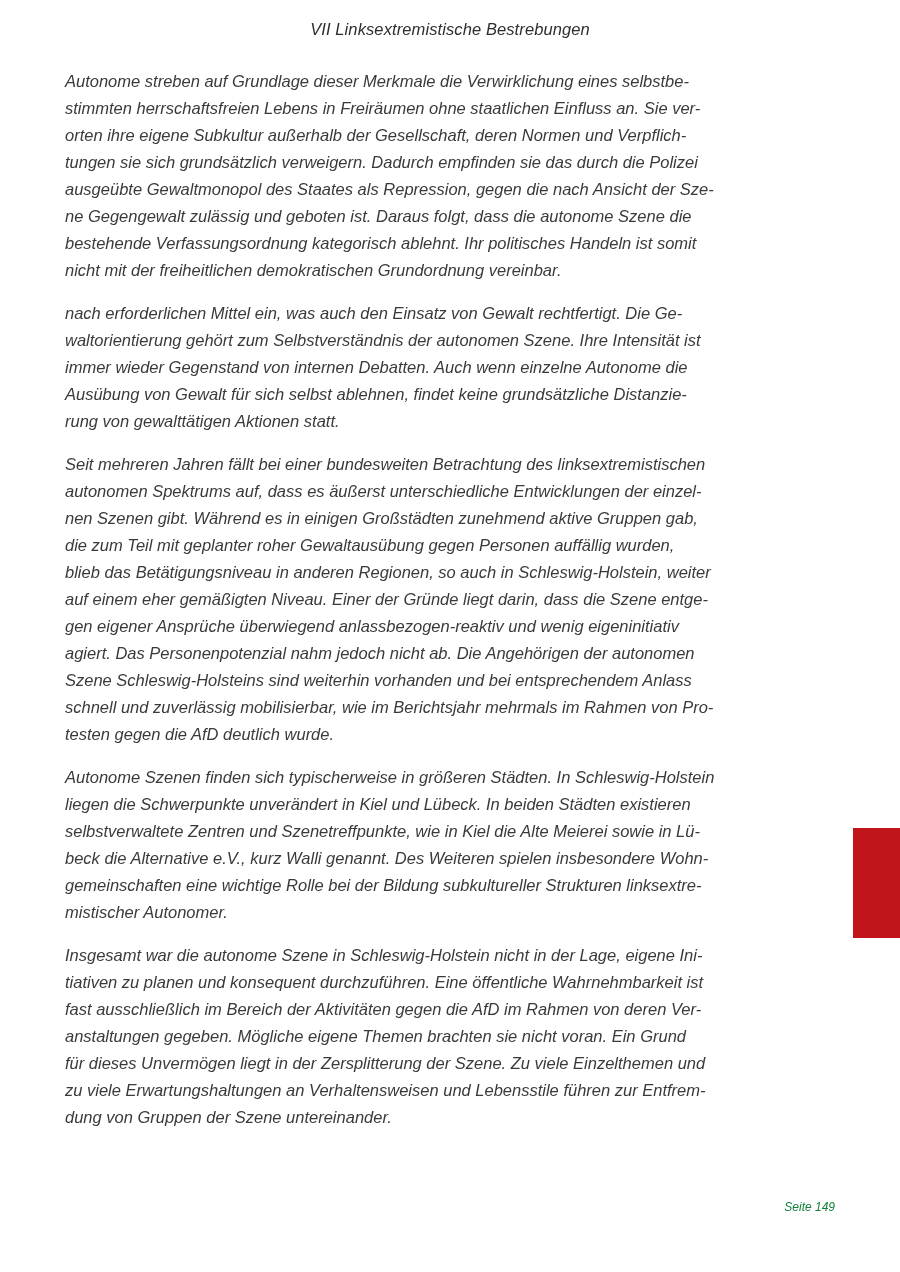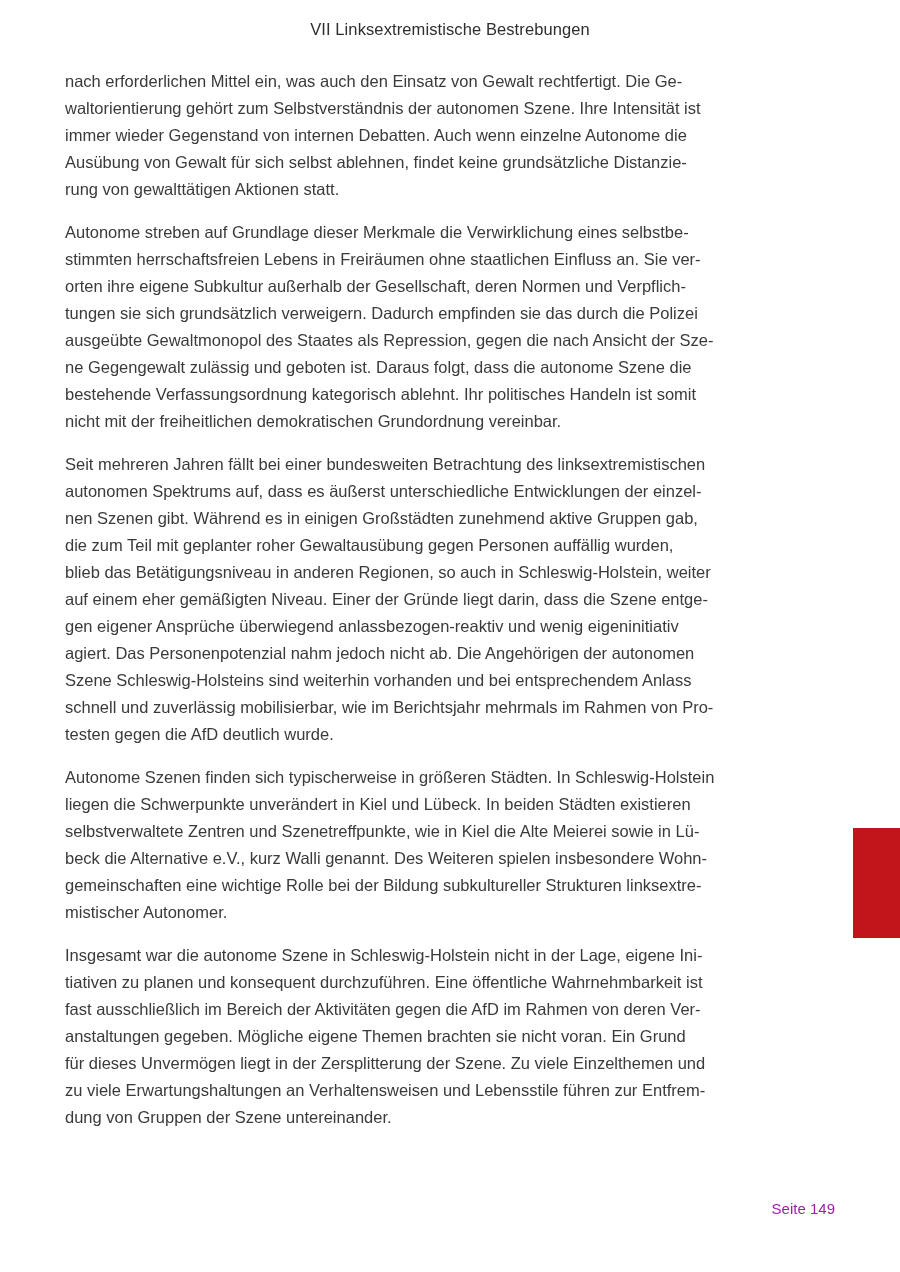--- a/index.html
+++ b/index.html
@@ -1,16 +1,16 @@
 <!DOCTYPE html>
 <html lang="de"><head>
 <meta charset="utf-8">
 <title>Seite 149</title>
 <style>
-  * { margin: 0; padding: 0; box-sizing: border-box; }
+  * { margin: 0; padding: 0; box-sizing: border-box; font-style: italic; }
   html, body { background: #e8e8e8; }
   .page {
     position: relative;
     width: 900px;
     height: 1272px;
     margin: 0 auto;
     background: #ffffff;
     font-family: "Liberation Sans", "DejaVu Sans", sans-serif;
     color: #3a3a3a;
     overflow: hidden;
@@ -44,45 +44,45 @@
     top: 828px;
     right: 0;
     width: 47px;
     height: 110px;
     background: #c2151b;
   }
   .page-number {
     position: absolute;
     top: 1200px;
     right: 65px;
-    font-size: 15px;
-    color: #a21caf;
+    font-size: 12px;
+    color: #15803d;
   }
 </style>
 </head>
 <body>
 
 <div class="page">
 
   <div class="running-header">VII Linksextremistische Bestrebungen</div>
 
   <div class="content">
-    <p>nach erforderlichen Mittel ein, was auch den Einsatz von Gewalt rechtfertigt. Die Ge-
-waltorientierung gehört zum Selbstverständnis der autonomen Szene. Ihre Intensität ist
-immer wieder Gegenstand von internen Debatten. Auch wenn einzelne Autonome die
-Ausübung von Gewalt für sich selbst ablehnen, findet keine grundsätzliche Distanzie-
-rung von gewalttätigen Aktionen statt.</p>
     <p>Autonome streben auf Grundlage dieser Merkmale die Verwirklichung eines selbstbe-
 stimmten herrschaftsfreien Lebens in Freiräumen ohne staatlichen Einfluss an. Sie ver-
 orten ihre eigene Subkultur außerhalb der Gesellschaft, deren Normen und Verpflich-
 tungen sie sich grundsätzlich verweigern. Dadurch empfinden sie das durch die Polizei
 ausgeübte Gewaltmonopol des Staates als Repression, gegen die nach Ansicht der Sze-
 ne Gegengewalt zulässig und geboten ist. Daraus folgt, dass die autonome Szene die
 bestehende Verfassungsordnung kategorisch ablehnt. Ihr politisches Handeln ist somit
 nicht mit der freiheitlichen demokratischen Grundordnung vereinbar.</p>
+    <p>nach erforderlichen Mittel ein, was auch den Einsatz von Gewalt rechtfertigt. Die Ge-
+waltorientierung gehört zum Selbstverständnis der autonomen Szene. Ihre Intensität ist
+immer wieder Gegenstand von internen Debatten. Auch wenn einzelne Autonome die
+Ausübung von Gewalt für sich selbst ablehnen, findet keine grundsätzliche Distanzie-
+rung von gewalttätigen Aktionen statt.</p>
     <p>Seit mehreren Jahren fällt bei einer bundesweiten Betrachtung des linksextremistischen
 autonomen Spektrums auf, dass es äußerst unterschiedliche Entwicklungen der einzel-
 nen Szenen gibt. Während es in einigen Großstädten zunehmend aktive Gruppen gab,
 die zum Teil mit geplanter roher Gewaltausübung gegen Personen auffällig wurden,
 blieb das Betätigungsniveau in anderen Regionen, so auch in Schleswig-Holstein, weiter
 auf einem eher gemäßigten Niveau. Einer der Gründe liegt darin, dass die Szene entge-
 gen eigener Ansprüche überwiegend anlassbezogen-reaktiv und wenig eigeninitiativ
 agiert. Das Personenpotenzial nahm jedoch nicht ab. Die Angehörigen der autonomen
 Szene Schleswig-Holsteins sind weiterhin vorhanden und bei entsprechendem Anlass
 schnell und zuverlässig mobilisierbar, wie im Berichtsjahr mehrmals im Rahmen von Pro-

